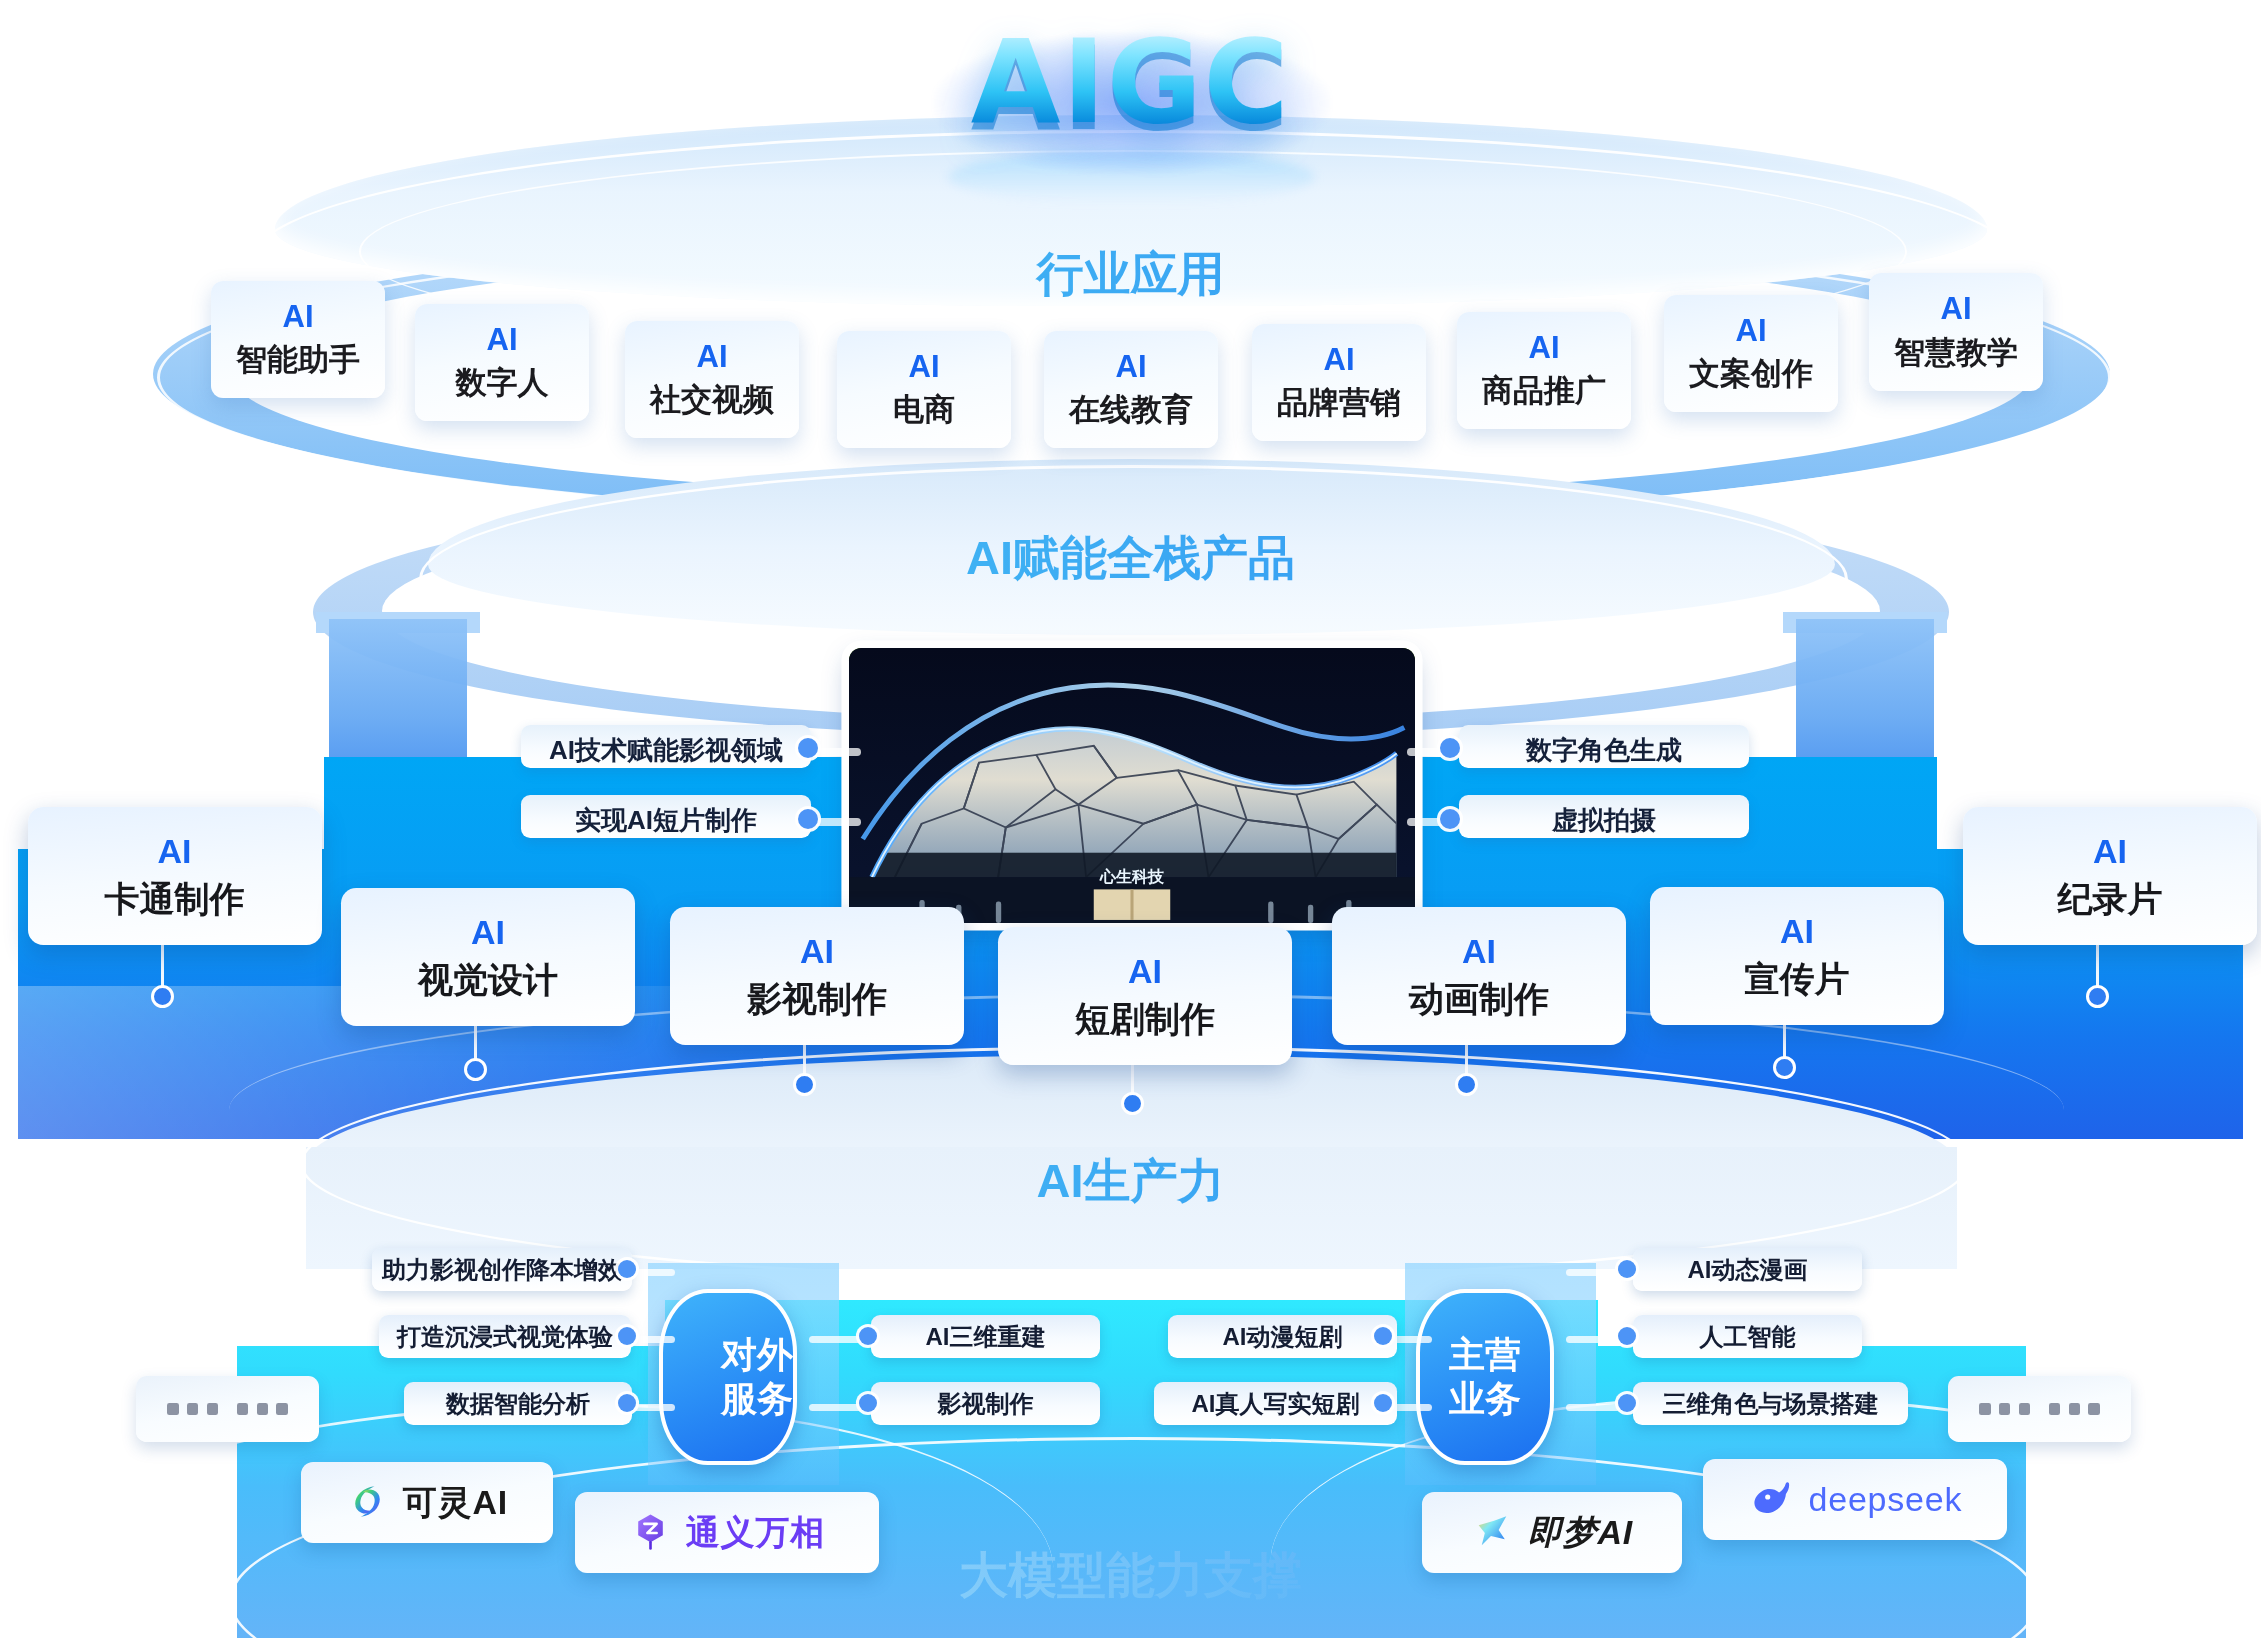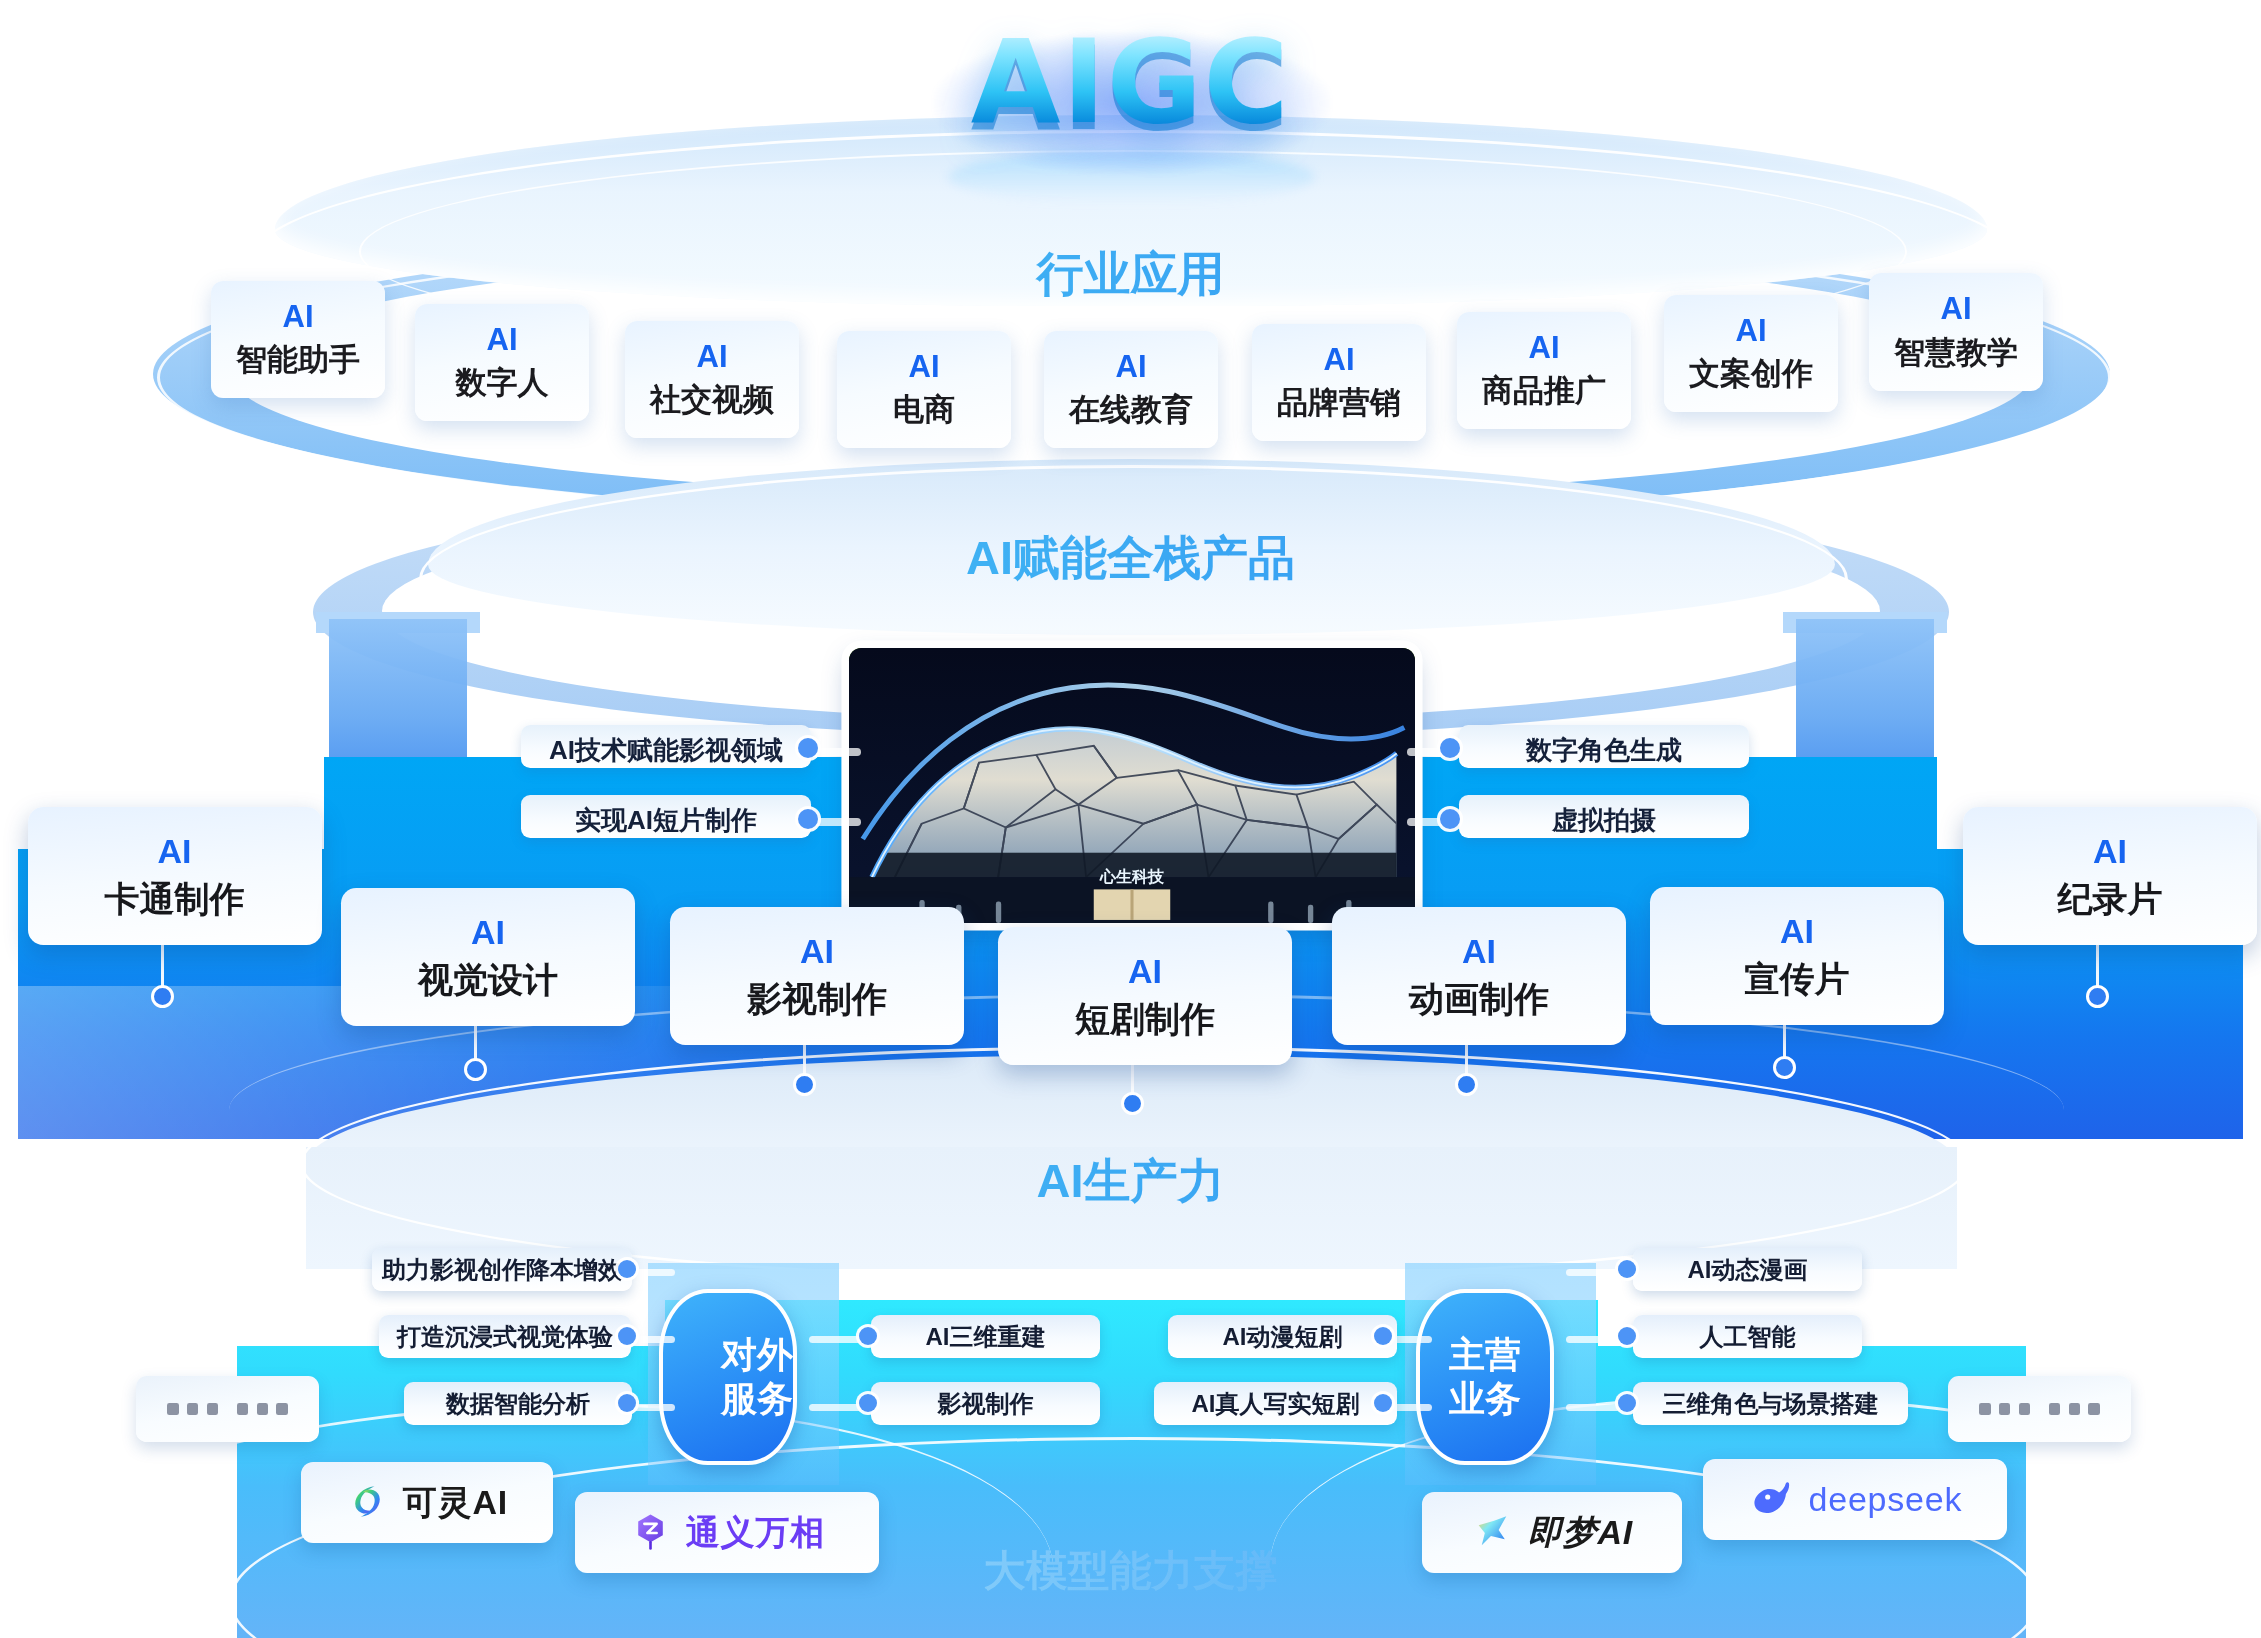--- a/index.html
+++ b/index.html
@@ -68,21 +68,21 @@
   .tier-heading{
     z-index:30;font-weight:bold;white-space:nowrap;
     background:linear-gradient(90deg,#63d6f8 0%,#43b9f4 35%,#2478f0 100%);
     -webkit-background-clip:text;background-clip:text;
     color:transparent;-webkit-text-fill-color:transparent;
   }
   #heading-industry{left:0;top:243px;width:2261px;text-align:center;font-size:47px;}
   #heading-fullstack{left:0;top:527px;width:2261px;text-align:center;font-size:47px;}
   #heading-productivity{left:0;top:1150px;width:2261px;text-align:center;font-size:47px;}
   #heading-llm{
-    left:0;top:1543px;width:2261px;text-align:center;font-size:42px;z-index:30;
+    left:0;top:1543px;width:2261px;text-align:center;font-size:49px;z-index:30;
     font-weight:bold;
     background:linear-gradient(90deg,#bfe9fd 0%,#9fdcfb 30%,#46a8f7 70%,#1878f0 100%);
     -webkit-background-clip:text;background-clip:text;color:transparent;-webkit-text-fill-color:transparent;
   }
 
   
   #app-row{left:157px;top:281px;width:1957px;height:183px;z-index:20;}
   .app-card{
     position:absolute;width:174px;
     background:linear-gradient(170deg,#e8f3ff 0%,#f6fbff 45%,#ffffff 100%);

